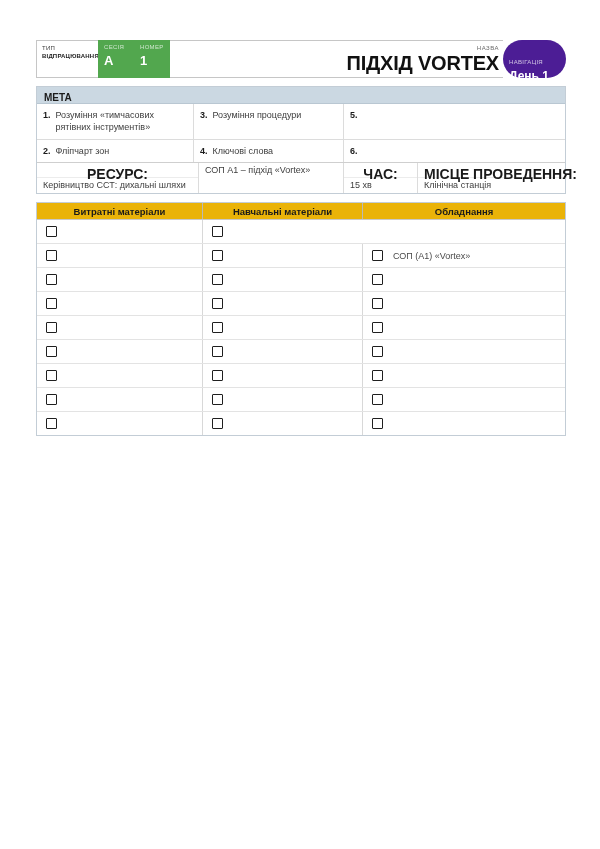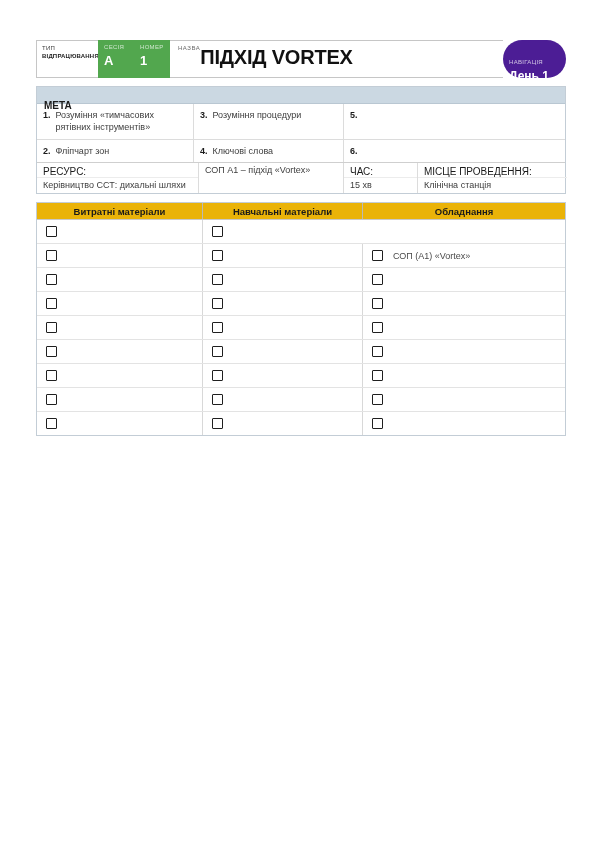--- a/index.html
+++ b/index.html
@@ -17,53 +17,53 @@
     background:#fff; padding:4px 4px 2px 5px; display:flex; flex-direction:column; gap:2px;
   }
   .hdr-type .l1 { font-size:6px; letter-spacing:.3px; color:#3c3c3c; }
   .hdr-type .l2 { font-size:6px; font-weight:bold; letter-spacing:.2px; color:#1a1a1a; }
   .hdr-green { width:72px; background:#52a74e; display:flex; }
   .hdr-green .sub { width:36px; box-sizing:border-box; padding:4px 2px 2px 6px; display:flex; flex-direction:column; }
   .g-label { font-size:6px; letter-spacing:.3px; color:rgba(255,255,255,.72); }
   .g-value { font-size:13px; font-weight:bold; color:#ffffff; margin-top:3px; }
   .hdr-name {
     flex:1; box-sizing:border-box; border:1px solid #c6c6c6; border-left:none; border-right:none;
-    background:#fff; padding:4px 4px 2px 8px; display:flex; 
+    background:#fff; padding:4px 4px 2px 8px; display:flex; flex-direction:column;align-items:flex-end;
   }
   .hdr-name .g-lab { font-size:6px; letter-spacing:.5px; color:#6a6a6a; }
   .hdr-title { font-size:20px; font-weight:bold; letter-spacing:-.2px; color:#111; margin-top:1px; }
   .hdr-nav { width:63px; background:#4c1d95; box-sizing:border-box; padding:19px 2px 2px 6px; display:flex; flex-direction:column;border-radius:19px; }
   .hdr-nav .g-value { font-size:12px; margin-top:4px; }
 
   
   .sect { margin-top:8px; border:1px solid #c3cdd6; box-sizing:border-box; }
   .bar {
     background:#cbd8e2; border-bottom:1px solid #b9c7d2; box-sizing:border-box;
-    font-size:10px; font-weight:bold; color:#1b1b1b; padding:13px 7px 2px 7px; height:17px;
+    font-size:10px; font-weight:bold; color:#1b1b1b; padding:5px 7px 2px 7px; height:17px;
   }
 
   
   .meta-grid { display:grid; grid-template-columns:157px 150px 221px; background:#fff; }
   .meta-cell {
     box-sizing:border-box; padding:5px 6px 3px 6px; display:flex; gap:5px;
     font-size:9px; color:#3d3d3d; line-height:12px;
     border-right:1px solid #dcdcdc; border-bottom:1px solid #dcdcdc;
   }
   .meta-cell.last-col { border-right:none; }
   .meta-cell.row2 { border-bottom:none; min-height:22px; }
   .meta-cell.row1 { min-height:36px; }
   .meta-num { font-weight:bold; color:#1a1a1a; flex:0 0 auto; }
 
   
   .res-grid { display:grid; grid-template-columns:162px 145px 74px 149px; border-top:1px solid #cfcfcf; background:#fff; }
   .res-col { box-sizing:border-box; border-right:1px solid #dcdcdc; }
   .res-col:last-child { border-right:none; }
   .res-label {
-    font-size:10px; font-weight:normal; color:#1a1a1a; padding:3px 6px 1px 6px;
-    border-bottom:1px solid #ececec; height:15px; box-sizing:border-box; white-space:nowrap;
+    font-size:14px; font-weight:bold; color:#1a1a1a; padding:3px 6px 1px 6px;
+    border-bottom:1px solid #ececec; height:15px; box-sizing:border-box; white-space:nowrap;text-align:center;
   }
   .res-value { font-size:9px; color:#3d3d3d; padding:2px 6px 3px 6px; height:15px; box-sizing:border-box; white-space:nowrap; }
 
   
   .cl-head { display:grid; grid-template-columns:166px 160px 202px; background:#eab308; border-bottom:1px solid #c9c9c9; }
   .cl-head-cell {
     font-size:9.5px; font-weight:bold; color:#1a1a1a; text-align:center;
     padding:3px 4px 2px 4px; height:16px; box-sizing:border-box; border-right:1px solid #b9b9b9;
   }
   .cl-head-cell:last-child { border-right:none; }

